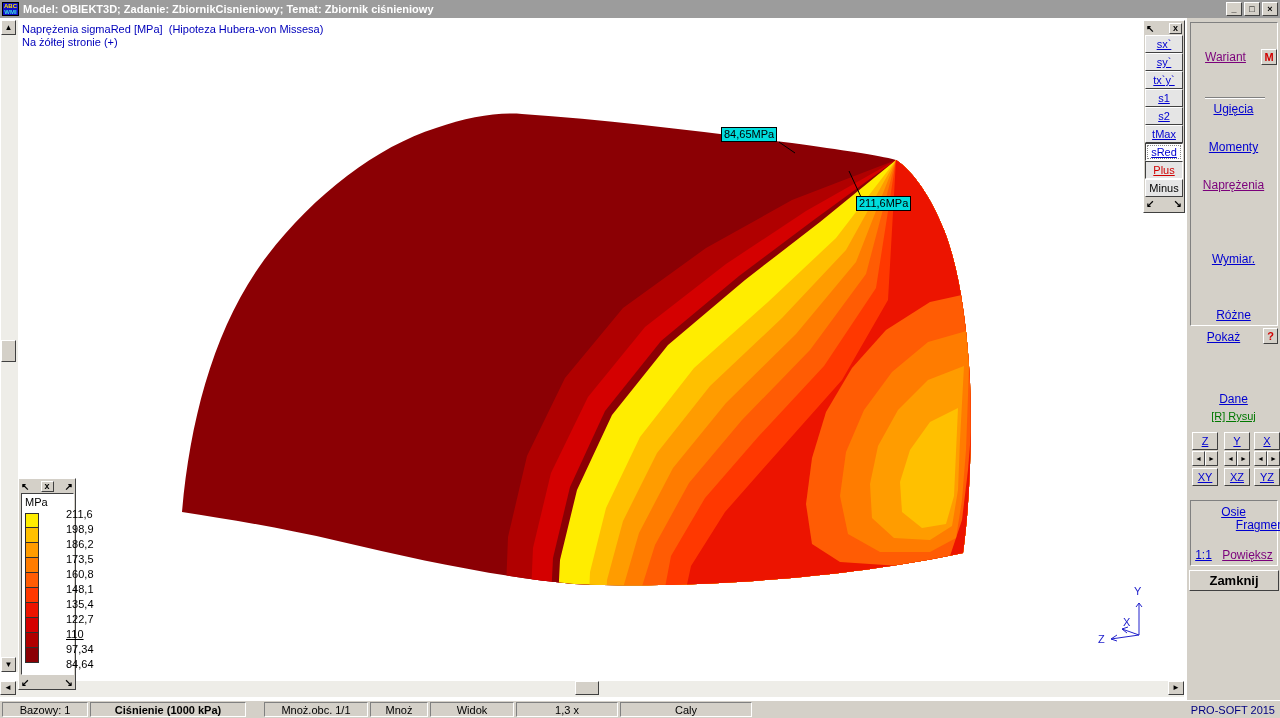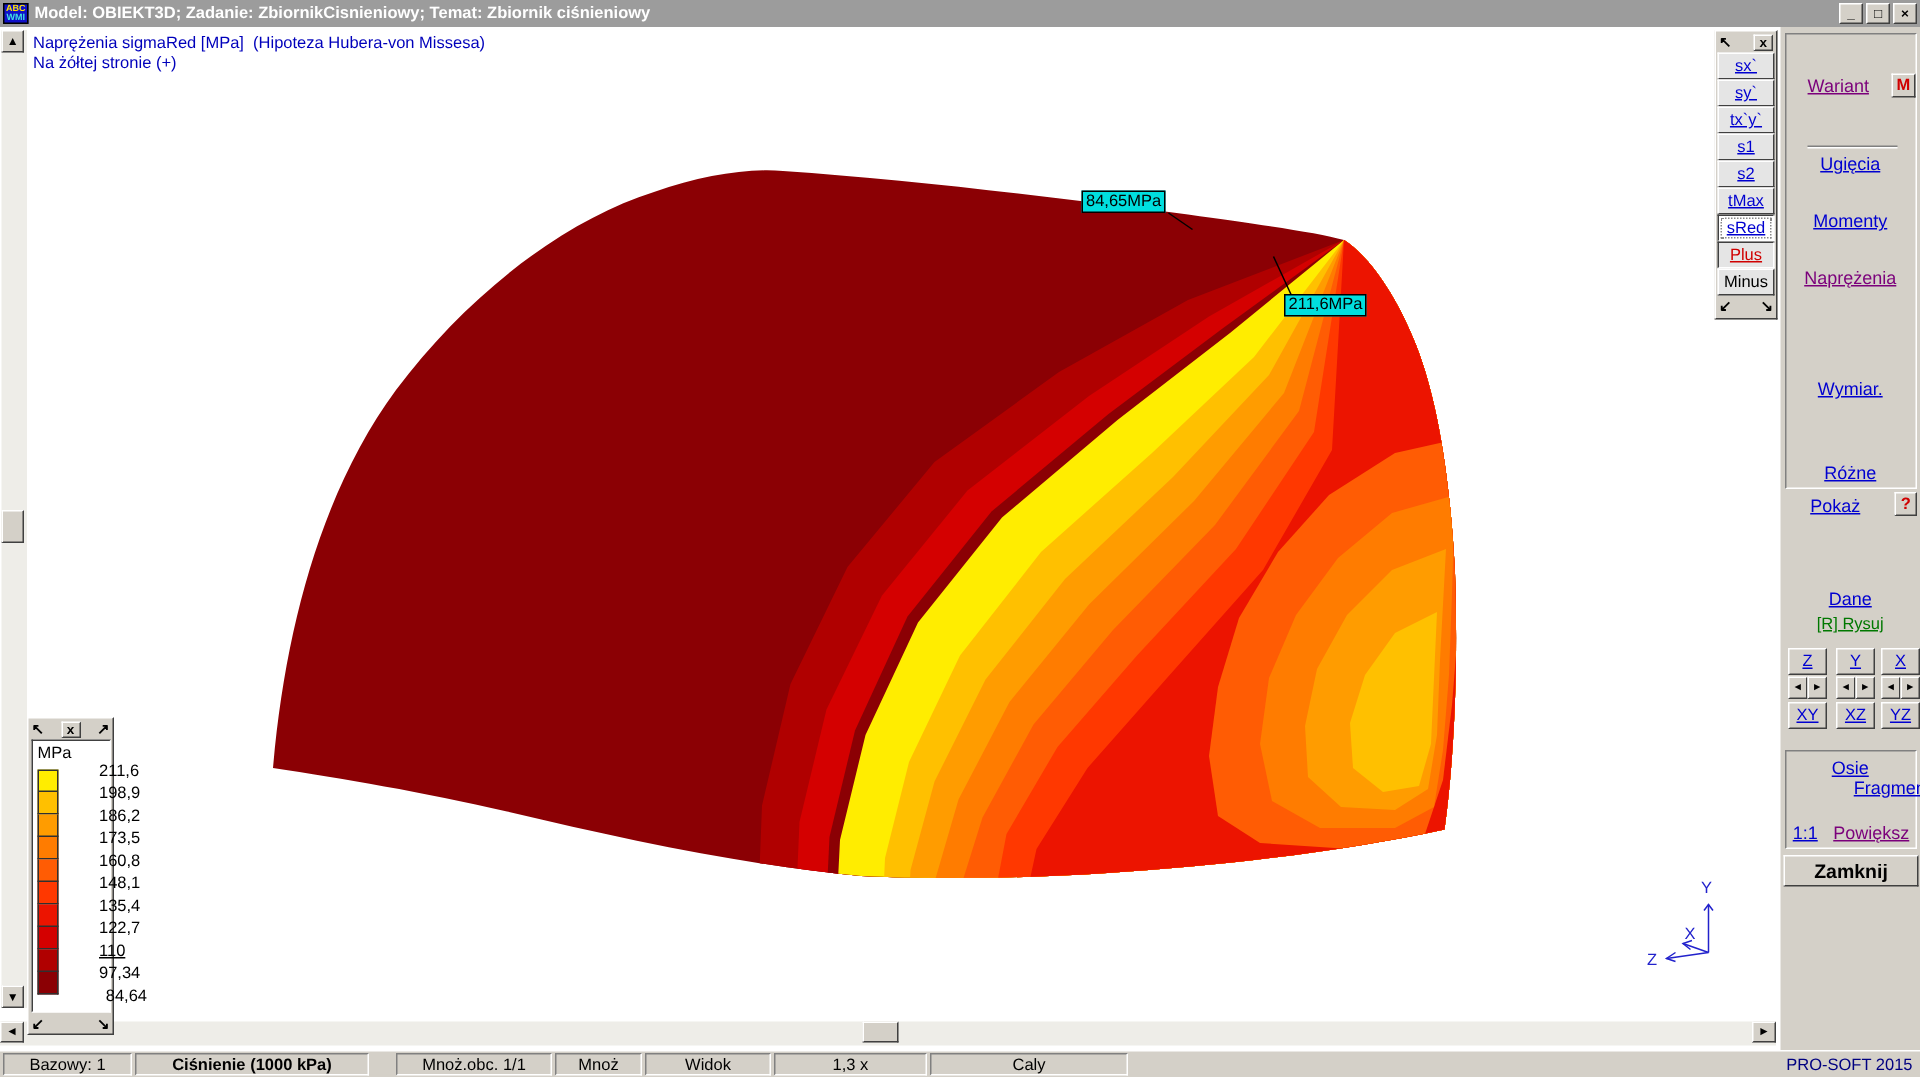--- a/index.html
+++ b/index.html
@@ -203,21 +203,21 @@
         <div class="leg-val" style="top:14px;">211,6</div>
         <div class="leg-val" style="top:29px;">198,9</div>
         <div class="leg-val" style="top:44px;">186,2</div>
         <div class="leg-val" style="top:59px;">173,5</div>
         <div class="leg-val" style="top:74px;">160,8</div>
         <div class="leg-val" style="top:89px;">148,1</div>
         <div class="leg-val" style="top:104px;">135,4</div>
         <div class="leg-val" style="top:119px;">122,7</div>
         <div class="leg-val" style="top:134px;text-decoration:underline;">110</div>
         <div class="leg-val" style="top:149px;">97,34</div>
-        <div class="leg-val" style="top:164px;text-align:right;">84,64</div>
+        <div class="leg-val" style="top:164px;">84,64</div>
       </div>
       <div class="ftr" style="position:absolute;left:0;right:0;bottom:0;">
         <span>↙</span>
         <span>↘</span>
       </div>
     </div>
 
     <svg style="position:absolute;left:1095px;top:565px;width:85px;height:62px;" viewBox="0 0 85 62" xmlns="http://www.w3.org/2000/svg">
       <g stroke="#2222cc" fill="none">
         <path d="M44,52 L44,20"></path>

